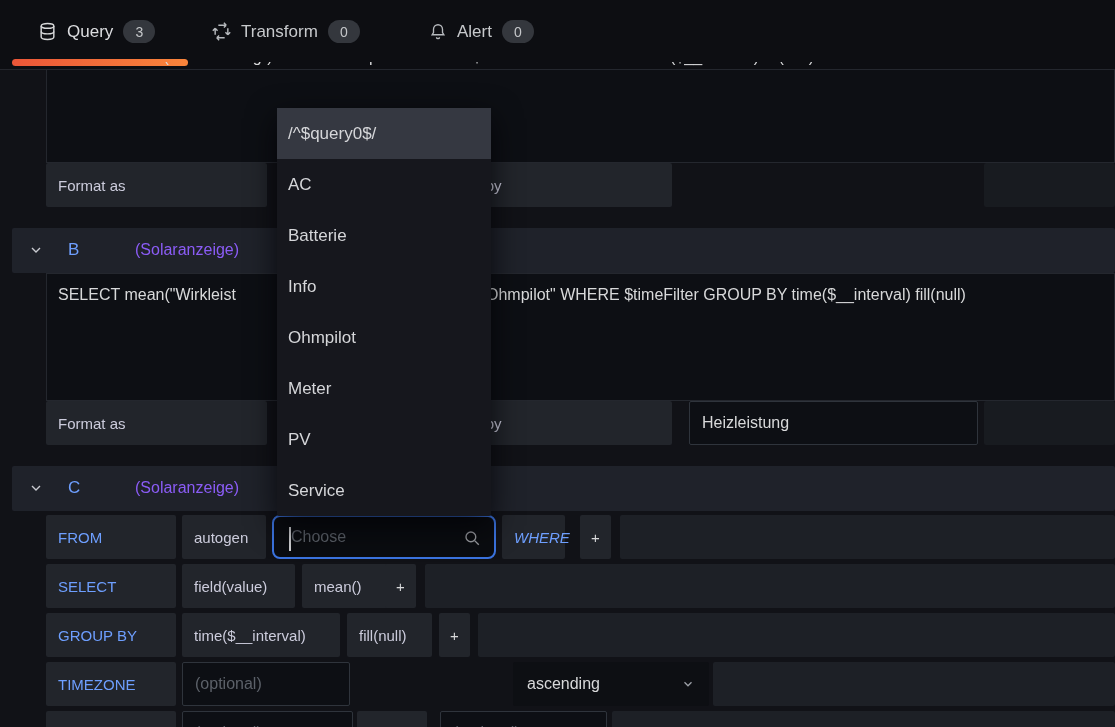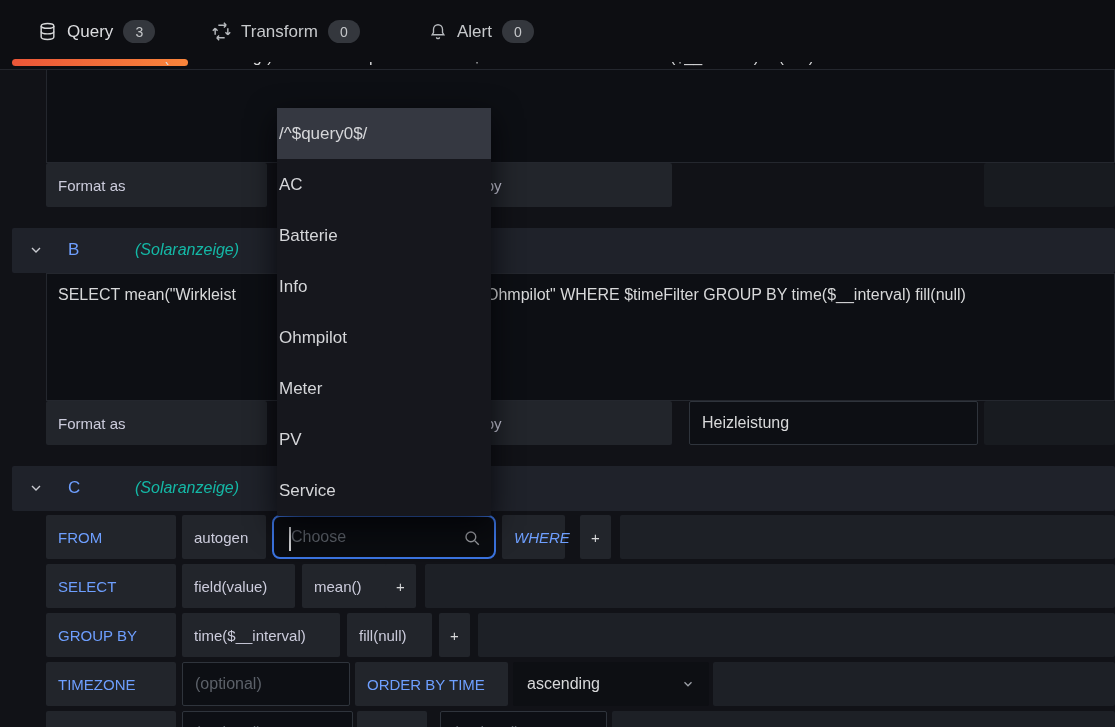--- a/index.html
+++ b/index.html
@@ -23,35 +23,35 @@
   .filler { position:absolute; height:44px; background:#1d2026; border-radius:2px; }
   .panel { position:absolute; background:#0d0f14; border:1px solid #24272e; overflow:hidden; }
   .qtext { position:absolute; font-size:16px; color:#d8d9da; white-space:nowrap; }
   .inputbox { position:absolute; height:44px; background:#0d0f14; border:1px solid #2f343c; border-radius:2px; display:flex; align-items:center; }
   .inputbox input, .choose input { width:100%; background:transparent; border:none; outline:none; color:#d8d9da; font-size:16px; padding:0 12px; font-family:inherit; }
   ::placeholder { color:#5c6169; opacity:1; }
 
   .hdr { position:absolute; left:12px; width:1103px; height:45px; background:#1f222a; border-radius:2px; }
   .hdr .chev { position:absolute; left:16px; top:14px; color:#c9cbd1; }
   .hdr .refid { position:absolute; left:56px; top:12px; font-size:17px; font-weight:500; color:#6e9fff; }
-  .hdr .ds { position:absolute; left:123px; top:13px; font-size:16px; font-style:italic; color:#14b8a6; }
+  .hdr .ds { position:absolute; left:123px; top:13px; font-size:16px; color:#8b5cf6; }
 
   
   .choose { position:absolute; left:272px; top:515px; width:224px; height:44px; background:#0a0c10; border:2px solid #3b73df; border-radius:8px; display:flex; align-items:center; }
   .choose input { padding:0 34px 0 17px; }
   .caret { position:absolute; left:15px; top:10px; width:2px; height:24px; background:#cfd0d3; }
   .searchicon { position:absolute; right:13px; top:12px; color:#9a9ca1; }
 
   
   .select { position:absolute; height:44px; background:#0d0f13; border-radius:2px; display:flex; align-items:center; padding:0 14px; font-size:16px; color:#d8d9da; }
   .select .schev { position:absolute; right:14px; top:15px; color:#9da1a8; }
 
   
   .dropdown { position:absolute; left:277px; top:108px; width:214px; background:#16171d; border-radius:2px; box-shadow:0 10px 30px rgba(1,2,6,.75); z-index:50; }
-  .dd-item { height:51px; display:flex; align-items:center; padding:0 2px; font-size:17px; color:#d5d6d9; white-space:nowrap; cursor:pointer; }
+  .dd-item { height:51px; display:flex; align-items:center; padding:0 11px; font-size:17px; color:#d5d6d9; white-space:nowrap; cursor:pointer; }
   .dd-item.hl { background:#353841; }
 
   .sliver { position:absolute; left:46px; top:62px; width:1069px; height:7px; overflow:hidden; }
   .sliver span { display:block; margin-top:-14px; padding-left:11px; font-size:16px; color:#d8d9da; white-space:nowrap; }
   svg { display:block; }
 </style>
 </head>
 <body>
 
 <div id="app">
@@ -193,23 +193,20 @@
     <span>+</span>
   </div>
   <div class="filler" style="left:478px; top:613px; width:637px;"></div>
 
   <div class="box blue" style="left:46px; top:662px; width:130px;">
     <span>TIMEZONE</span>
   </div>
   <div class="inputbox" style="left:182px; top:662px; width:168px;">
     <input placeholder="(optional)" style="">
   </div>
-  <div class="box blue" style="left:355px; top:662px; width:153px;">
-    <span>ORDER BY TIME</span>
-  </div>
   <div class="select" style="left:513px; top:662px; width:196px;">
     <span>ascending</span>
     <span class="schev">
       <svg width="14" height="14" viewBox="0 0 24 24" fill="none" stroke="currentColor" stroke-width="2.2">
           <polyline points="6 9 12 15 18 9"></polyline>
         </svg>
     </span>
   </div>
   <div class="filler" style="left:713px; top:662px; width:402px;"></div>
 

